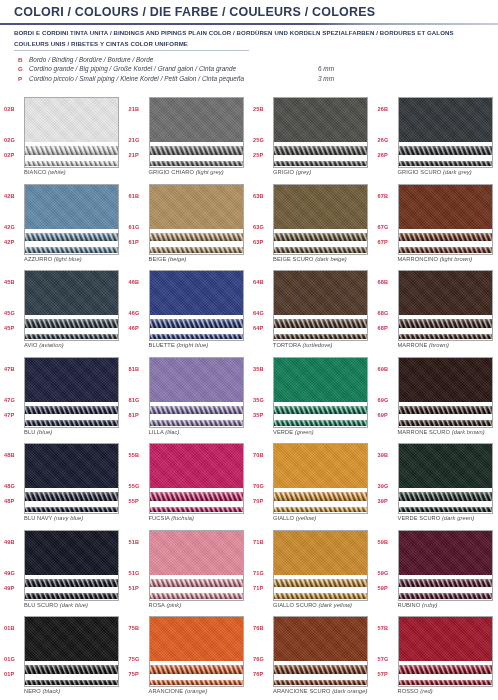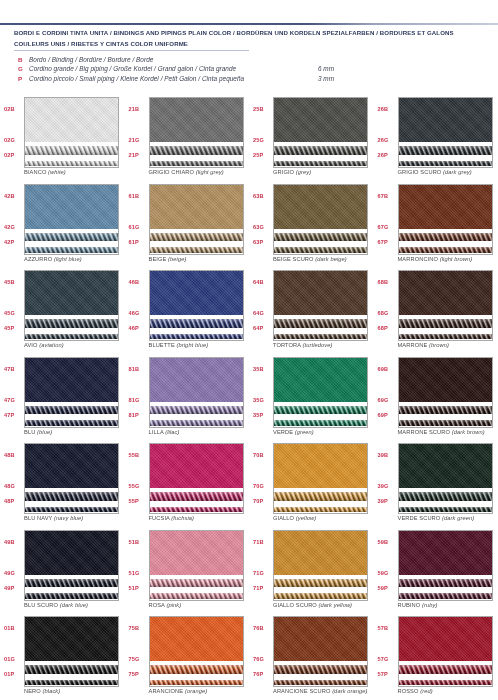--- a/index.html
+++ b/index.html
@@ -185,20 +185,21 @@
     letter-spacing: .1px;
     white-space: nowrap;
   }
   .cap .it { font-style: italic; }
 </style>
 </head>
 <body>
 
 <div id="page">
 
+  <div class="hdr-title">COLORI / COLOURS / DIE FARBE / COULEURS / COLORES</div>
   <div class="hdr-rule"></div>
   <div class="sub-title">BORDI E CORDINI TINTA UNITA / BINDINGS AND PIPINGS PLAIN COLOR / BORDÜREN UND KORDELN SPEZIALFARBEN / BORDURES ET GALONS COULEURS UNIS / RIBETES Y CINTAS COLOR UNIFORME</div>
   <div class="sub-rule"></div>
 
   <div class="legend" id="legend">
       <div class="legend-row"><span class="legend-key">B</span><span class="legend-txt">Bordo / Binding / Bordüre / Bordure / Borde</span><span class="legend-mm"></span></div>
       <div class="legend-row"><span class="legend-key">G</span><span class="legend-txt">Cordino grande / Big piping / Große Kordel / Grand galon / Cinta grande</span><span class="legend-mm">6 mm</span></div>
       <div class="legend-row"><span class="legend-key">P</span><span class="legend-txt">Cordino piccolo / Small piping / Kleine Kordel / Petit Galon / Cinta pequeña</span><span class="legend-mm">3 mm</span></div>
     </div>
 

